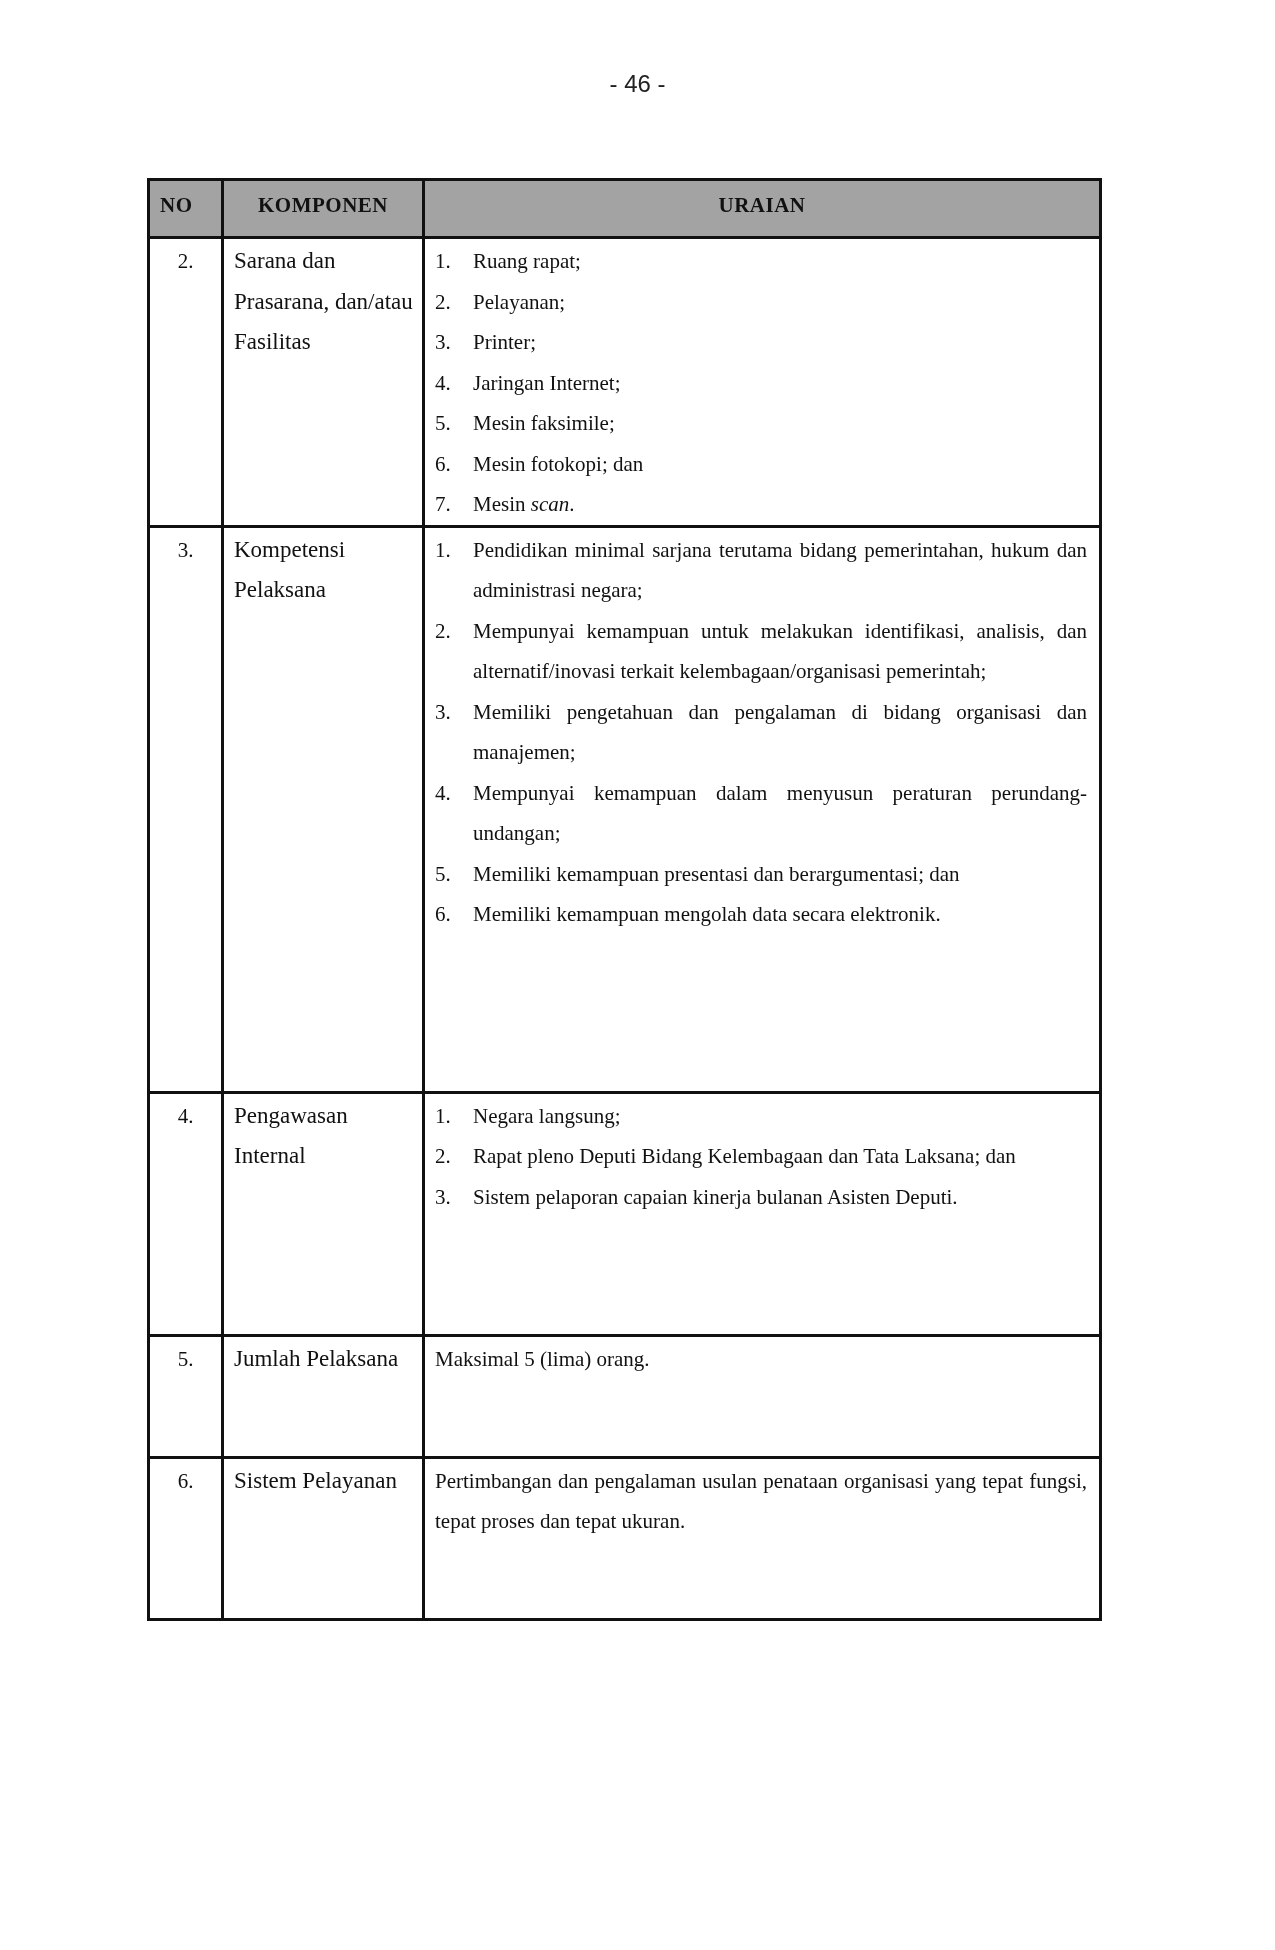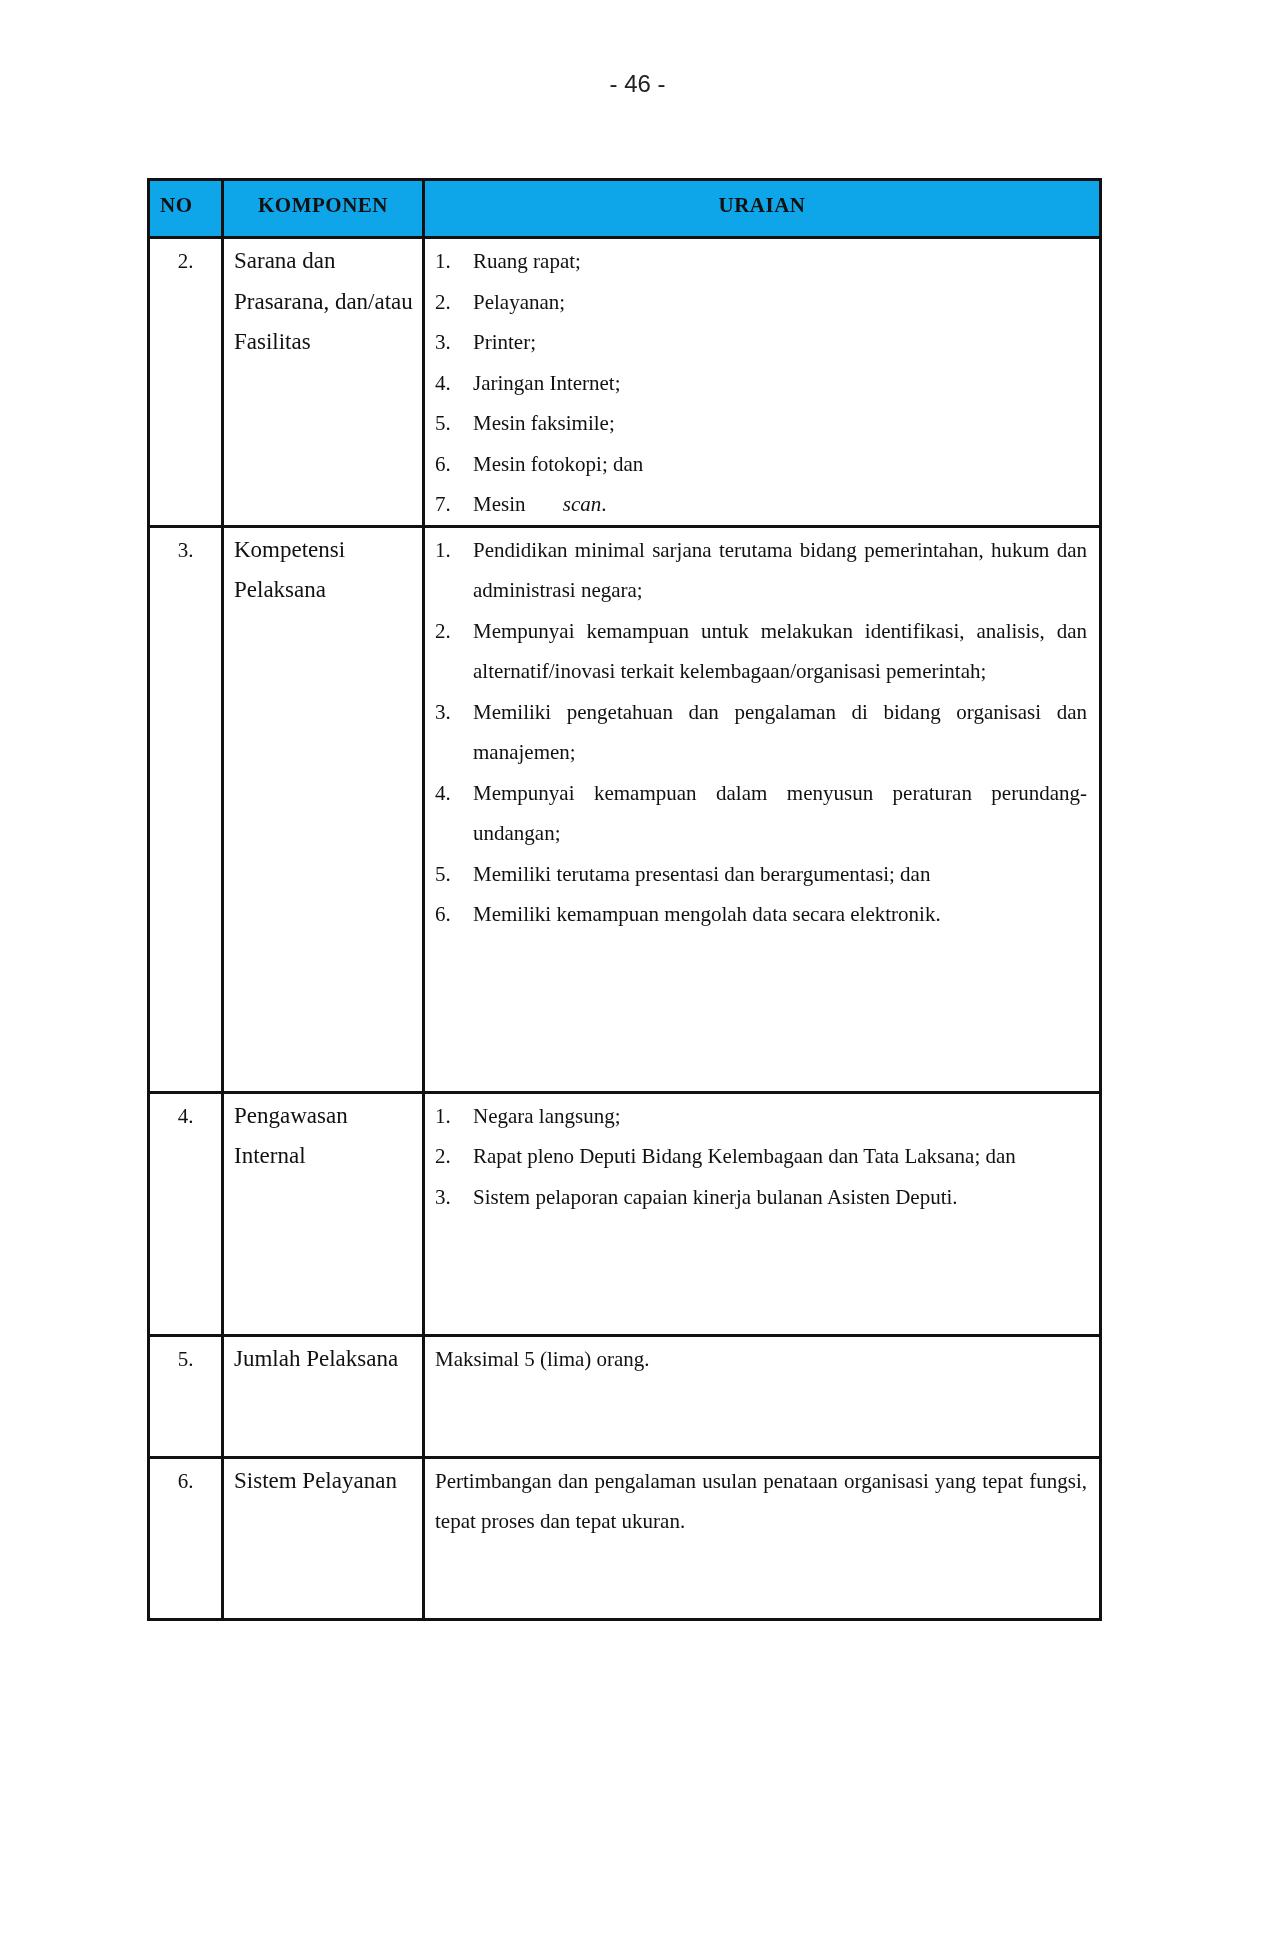--- a/index.html
+++ b/index.html
@@ -3,33 +3,33 @@
 <meta charset="utf-8">
 <style>
   html, body { margin: 0; padding: 0; background: #ffffff; }
   body { width: 1275px; height: 1950px; position: relative; overflow: hidden;
          font-family: "Liberation Serif", "DejaVu Serif", serif; color: #111; }
   .page-number { position: absolute; top: 70px; left: 0; width: 1275px; text-align: center;
          font-family: "Liberation Sans", "DejaVu Sans", sans-serif; font-size: 24px; color: #222; }
   table.main { position: absolute; left: 147px; top: 178px; width: 952px;
          border-collapse: collapse; table-layout: fixed; }
   table.main td, table.main th { border: 3px solid #111; vertical-align: top; padding: 0; }
-  table.main th { background: #0ea5e9; height: 58px; font-weight: bold; font-size: 21px;
+  table.main th { background: #a3a3a3; height: 58px; font-weight: bold; font-size: 21px;
          letter-spacing: 0.5px; vertical-align: top; padding-top: 12px; box-sizing: border-box; }
   col.c1 { width: 74px; } col.c2 { width: 201px; } col.c3 { width: 677px; }
   .th-no { text-align: left; padding-left: 10px !important; }
   .cell-no { text-align: center; font-size: 21px; line-height: 40.5px; padding-top: 2px !important; }
   .cell-comp { font-size: 23px; line-height: 40.5px; padding: 2px 6px 0 10px !important; }
   .cell-desc { font-size: 21px; line-height: 40.5px; padding: 2px 12px 0 10px !important; text-align: justify; }
   .cont { padding-left: 38px; text-align: justify; text-align-last: left; }
   ol.items { list-style: none; margin: 0; padding: 0; }
   ol.items li { position: relative; padding-left: 38px; text-align: justify; }
   ol.items li .num { position: absolute; left: 0; top: 0; }
   .plain { text-align: justify; }
-  i { font-style: italic; margin-left: 32px; }
+  i { font-style: italic; }
 </style>
 </head>
 <body>
 
 <div class="page-number">- 46 -</div>
 
 <table class="main">
   <colgroup>
       <col class="c1">
       <col class="c2">
@@ -62,21 +62,21 @@
 
     <tr style="height:566px">
       <td class="cell-no">3.</td>
       <td class="cell-comp">Kompetensi Pelaksana</td>
       <td class="cell-desc">
         <ol class="items">
           <li><span class="num">1.</span><span>Pendidikan minimal sarjana terutama bidang pemerintahan, hukum dan administrasi negara;</span></li>
           <li><span class="num">2.</span><span>Mempunyai kemampuan untuk melakukan identifikasi, analisis, dan alternatif/inovasi terkait kelembagaan/organisasi pemerintah;</span></li>
           <li><span class="num">3.</span><span>Memiliki pengetahuan dan pengalaman di bidang organisasi dan manajemen;</span></li>
           <li><span class="num">4.</span><span>Mempunyai kemampuan dalam menyusun peraturan perundang-undangan;</span></li>
-          <li><span class="num">5.</span><span>Memiliki terutama presentasi dan berargumentasi; dan</span></li>
+          <li><span class="num">5.</span><span>Memiliki kemampuan presentasi dan berargumentasi; dan</span></li>
           <li><span class="num">6.</span><span>Memiliki kemampuan mengolah data secara elektronik.</span></li>
         </ol>
       </td>
     </tr>
 
     <tr style="height:243px">
       <td class="cell-no">4.</td>
       <td class="cell-comp">Pengawasan Internal</td>
       <td class="cell-desc">
         <ol class="items">

